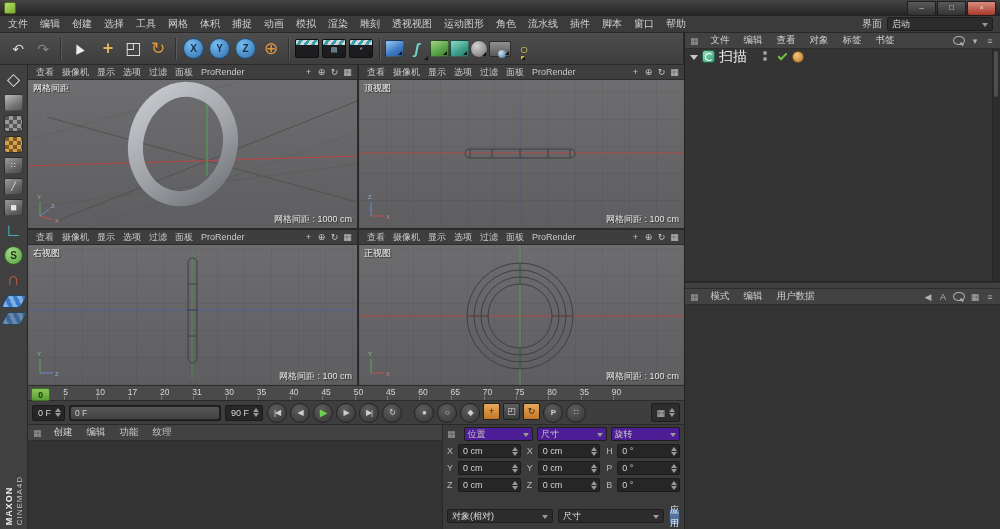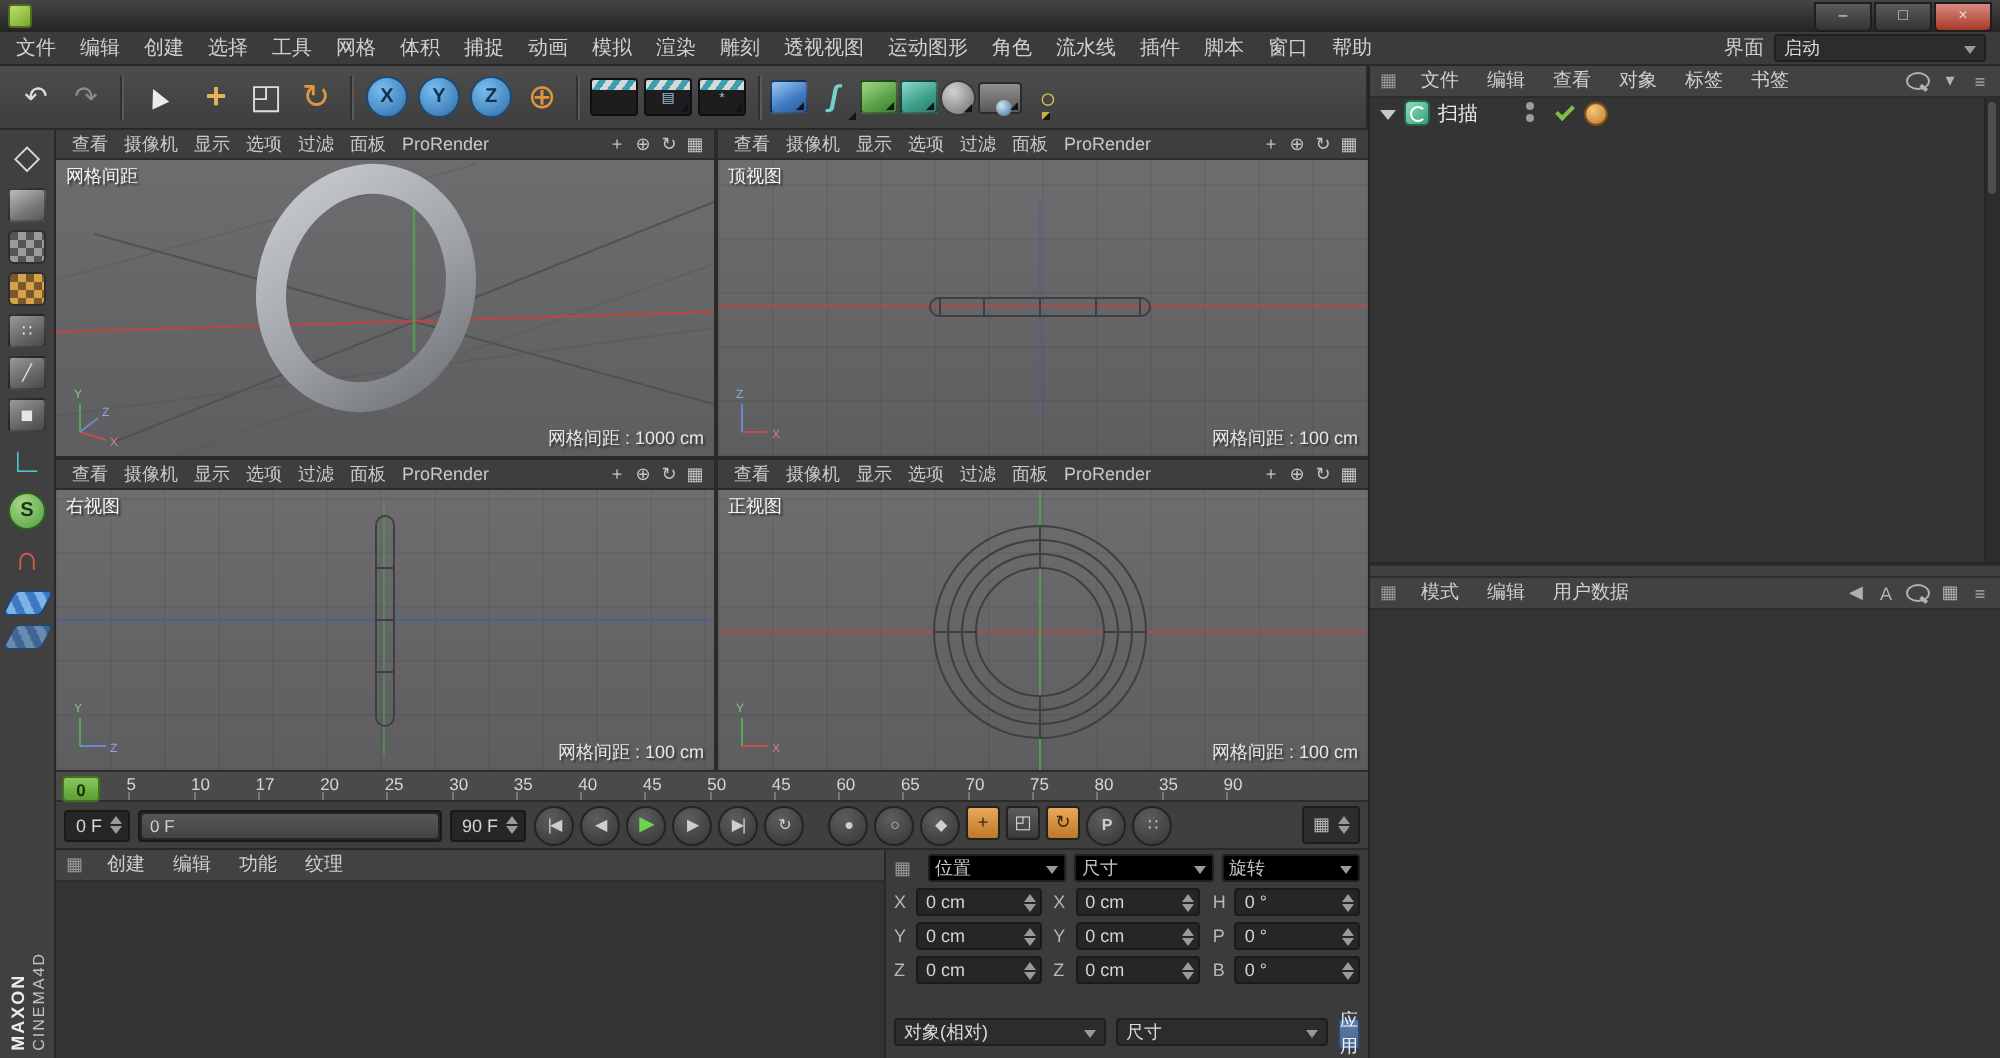--- a/index.html
+++ b/index.html
@@ -140,42 +140,42 @@
   
   #bottompanels{position:absolute;top:360px;left:0;width:656px;height:104px;display:flex}
   .phead{height:15px;background:#424242;border-bottom:1px solid #2d2d2d;display:flex;align-items:center;
     gap:2px;padding:0 5px;font-size:9.5px;color:#d0d0d0;flex:none}
   .pico{color:#9a9a9a;font-size:9px;margin-right:4px}
   .ptab{padding:0 6px;white-space:nowrap}
   #matpanel{width:432px;box-sizing:border-box;border-right:1px solid #292929;background:#383838;display:flex;flex-direction:column}
   #matbody{flex:1;background:#333}
   #coordpanel{flex:1;background:#3b3b3b;display:flex;flex-direction:column;font-size:9px}
   .coord-head{display:flex;gap:4px;padding:2px 4px;align-items:center}
-  .chdr{flex:1;height:12px;background:#000000;border:1px solid #1e1e1e;border-radius:2px;
+  .chdr{flex:1;height:12px;background:#4c1d95;border:1px solid #1e1e1e;border-radius:2px;
     display:flex;align-items:center;justify-content:space-between;padding:0 3px;color:#c9c9c9}
   .coord-grid{display:flex;gap:6px;padding:1px 4px;flex:1}
   .ccol{flex:1;display:flex;flex-direction:column;gap:3px}
   .crow{display:flex;align-items:center;gap:3px}
   .clabel{width:8px;color:#b8b8b8}
   .cfield{flex:1;height:12px;background:#262626;border:1px solid #1a1a1a;border-radius:2px;
     display:flex;align-items:center;justify-content:space-between;color:#d5d5d5;padding:0 2px 0 4px}
   .coord-foot{display:flex;gap:5px;padding:2px 4px 4px}
   .cmode{flex:1.6}.csize{flex:1}
   .apply{flex:.9;height:14px;background:linear-gradient(#5f7fa8,#46628c);border:1px solid #2e4668;
     border-radius:2px;color:#eef2f8;display:flex;align-items:center;justify-content:center}
 
   
   #rightpanel{position:absolute;top:33px;left:684px;width:316px;height:496px;background:#3a3a3a;
     border-left:1px solid #242424;box-sizing:border-box;display:flex;flex-direction:column}
   .phead .hicons{margin-left:auto;display:flex;gap:5px;align-items:center}
   .hico{color:#b0b0b0;font-size:9px;display:flex;align-items:center;justify-content:center;min-width:10px}
   .mag{width:7px;height:7px;border:1.5px solid #b0b0b0;border-radius:50%;position:relative}
   .mag::after{content:"";position:absolute;left:6px;top:6px;width:4px;height:1.5px;background:#b0b0b0;transform:rotate(40deg)}
   #ombody{height:232px;background:#343434;position:relative;border-bottom:1px solid #282828;flex:none}
-  .orow{height:15px;display:flex;align-items:center;font-size:10px;color:#e8e8e8;position:relative;padding-left:5px}
+  .orow{height:15px;display:flex;align-items:center;font-size:14px;color:#e8e8e8;position:relative;padding-left:5px}
   .caret{width:0;height:0;border:4px solid transparent;border-top:5px solid #c8c8c8;margin:5px 4px 0 0}
   .oicon{width:13px;height:13px;margin-right:4px;flex:none;box-sizing:border-box}
   .ico-sweep{border-radius:3px;background:linear-gradient(135deg,#8fe0b8,#3a9e7a);border:1px solid #27654c;position:relative}
   .ico-sweep::after{content:"";position:absolute;left:2px;top:2px;width:6px;height:6px;border:1.5px solid #fff;
     border-radius:50%;border-right-color:transparent}
   .ico-circle{width:11px;height:11px;margin:1px 5px 1px 1px;border-radius:50%;border:2px solid #8ab4e0}
   .lvl1{padding-left:26px}
   .lvl1::before{content:"";position:absolute;left:13px;top:-4px;bottom:7px;width:1px;background:#5c5c5c}
   .lvl1::after{content:"";position:absolute;left:13px;top:7px;width:9px;height:1px;background:#5c5c5c}
   .vdots{position:absolute;left:78px;top:2px;display:flex;flex-direction:column;gap:2px}
@@ -560,21 +560,21 @@
       </div>
     </div>
   </div>
 
   <div id="ruler">
     <div class="tick"><span>0</span></div>
       <div class="tick"><span>5</span></div>
       <div class="tick"><span>10</span></div>
       <div class="tick"><span>17</span></div>
       <div class="tick"><span>20</span></div>
-      <div class="tick"><span>25</span></div>
+      <div class="tick"><span>31</span></div>
       <div class="tick"><span>30</span></div>
       <div class="tick"><span>35</span></div>
       <div class="tick"><span>40</span></div>
       <div class="tick"><span>45</span></div>
       <div class="tick"><span>50</span></div>
       <div class="tick"><span>45</span></div>
       <div class="tick"><span>60</span></div>
       <div class="tick"><span>65</span></div>
       <div class="tick"><span>70</span></div>
       <div class="tick"><span>75</span></div>

